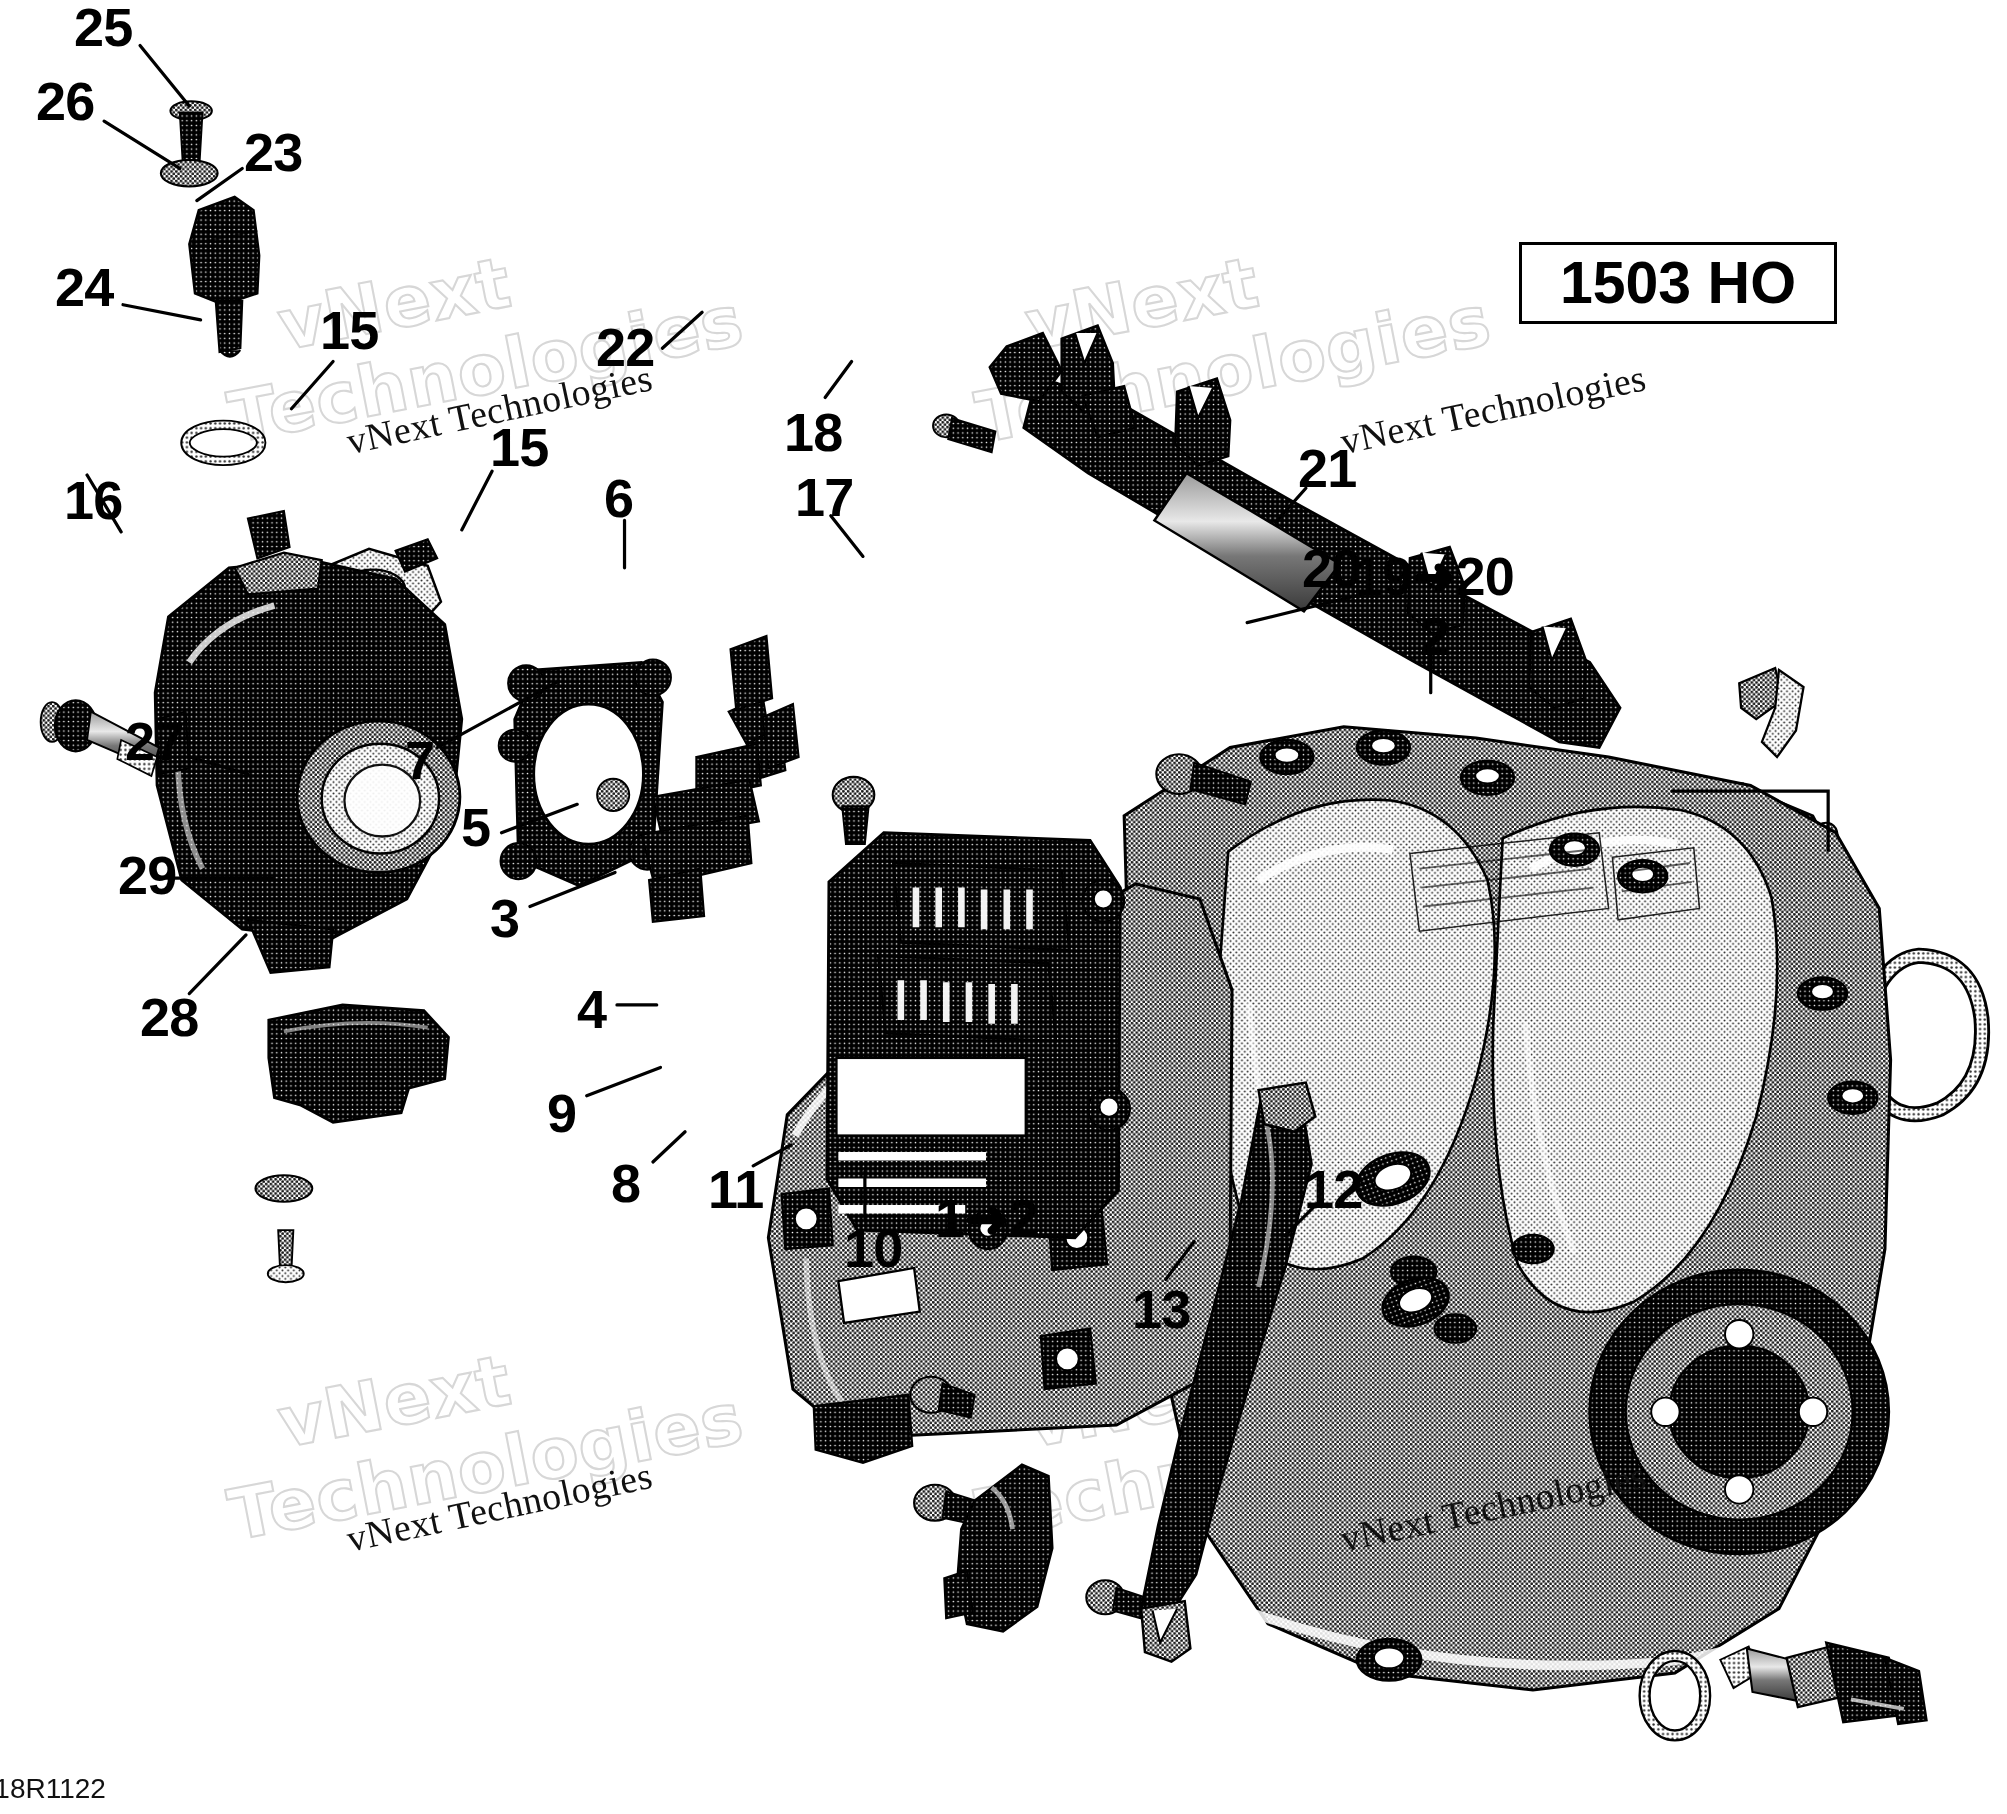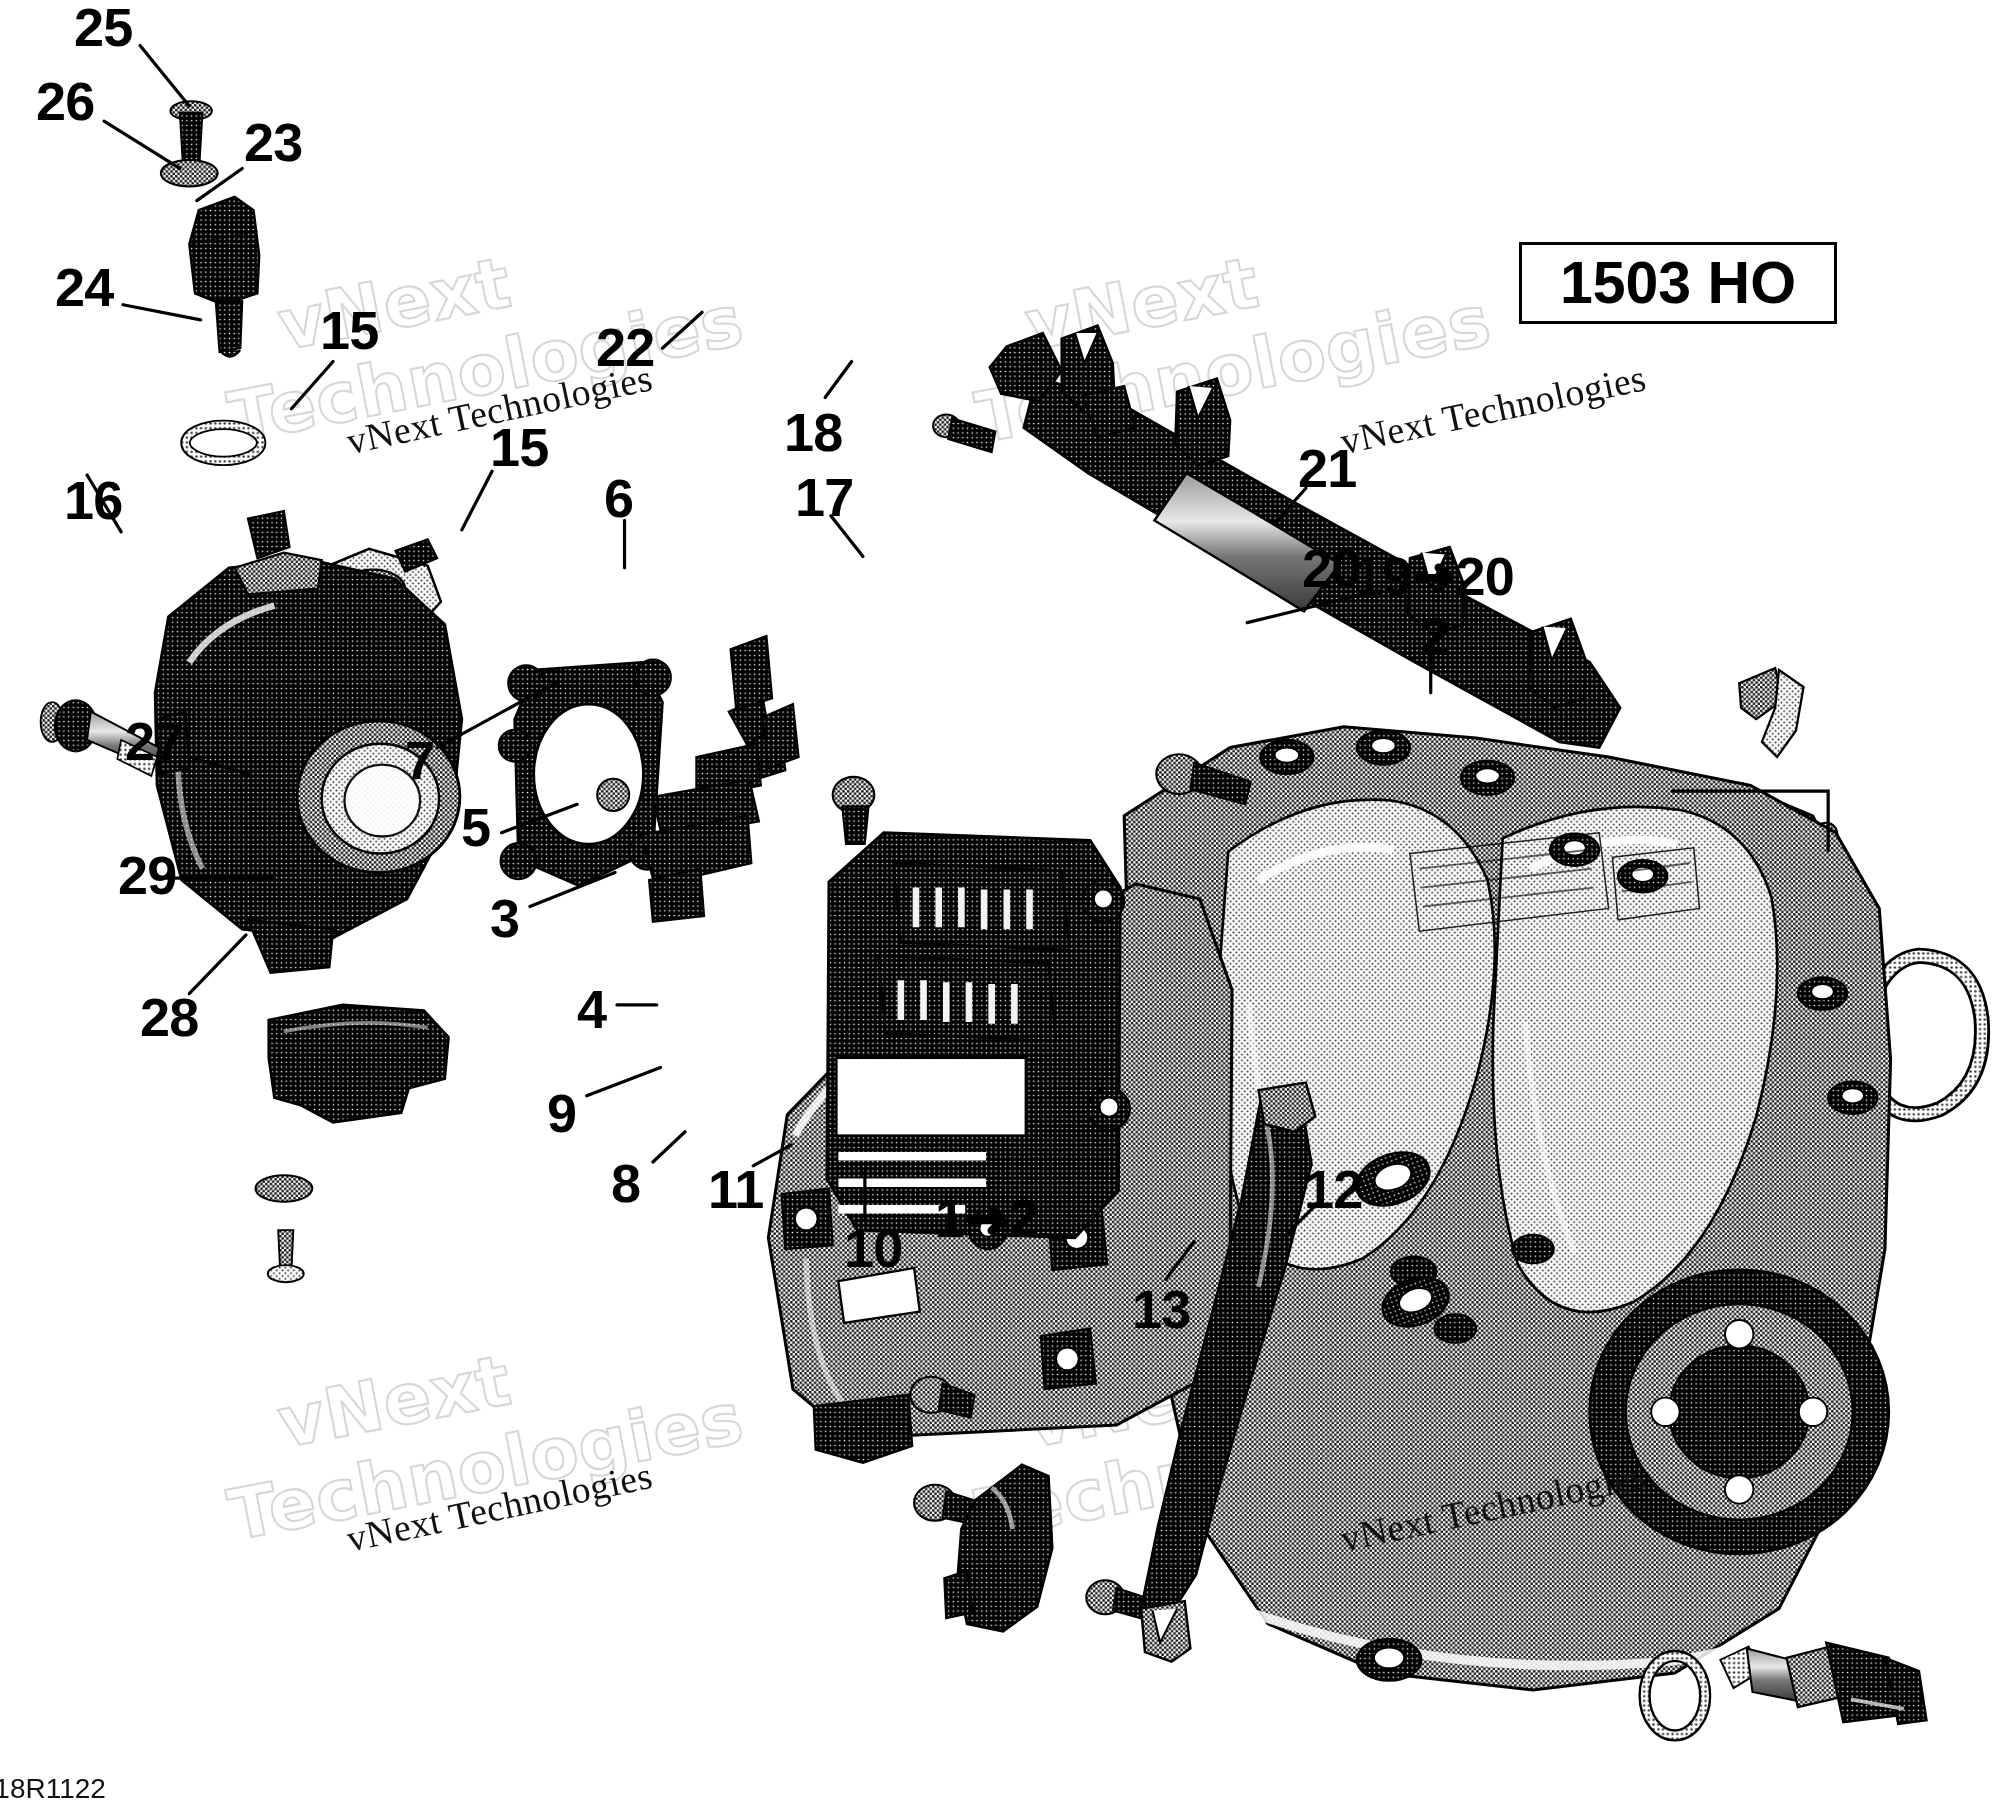--- a/index.html
+++ b/index.html
@@ -498,21 +498,21 @@
   </svg>
 
   <div id="chrome" class="layer">
     <div id="badge">
       <span>1503 HO</span>
     </div>
     <div id="refcode">18R1122</div>
     <div id="callout-numbers">
         <div class="cnum" style="left: 74px; top: 0px;">25</div>
         <div class="cnum" style="left: 36px; top: 74px;">26</div>
-        <div class="cnum" style="left: 244px; top: 115px; text-align: center;">23</div>
+        <div class="cnum" style="left: 244px; top: 125px; text-align: center;">23</div>
         <div class="cnum" style="left: 55px; top: 260px;">24</div>
         <div class="cnum" style="left: 320px; top: 303px;">15</div>
         <div class="cnum" style="left: 64px; top: 429px; margin-top: 44px;">16</div>
         <div class="cnum" style="left: 490px; top: 420px; text-align: right;">15</div>
         <div class="cnum" style="left: 405px; top: 733px;">7</div>
         <div class="cnum" style="left: 125px; top: 714px;">27</div>
         <div class="cnum" style="left: 102px; top: 848px; margin-left: 16px;">29</div>
         <div class="cnum" style="left: 140px; top: 990px;">28</div>
         <div class="cnum" style="left: 461px; top: 800px;">5</div>
         <div class="cnum" style="left: 490px; top: 891px;">3</div>

